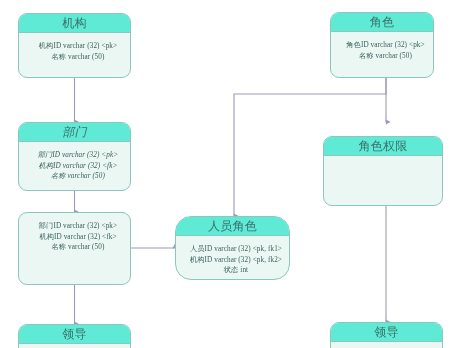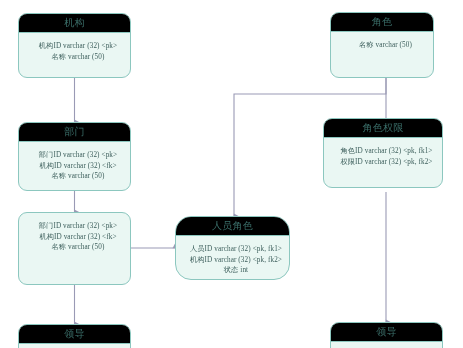--- a/index.html
+++ b/index.html
@@ -20,24 +20,24 @@
     background:#eaf7f3;
     border:1px solid #8cc7bf;
     border-radius:9px;
     overflow:hidden;
     z-index:3;
   }
   .entity .title{
     height:18px;
     line-height:18px;
     text-align:center;
-    font-size:10px;
+    font-size:12px;
     color:#3b6f6a;
     border-bottom:1px solid #8cc7bf;
-    background:#000000;
+    background:#5eead4;
     letter-spacing:0.2px;
   }
   .entity .attrs{
     padding:8px 4px 6px 11px;
     text-align:center;
   }
   .entity .attr{
     font-size:7.2px;
     line-height:10.5px;
     color:#3d5f5c;
@@ -72,21 +72,21 @@
   </svg>
 
   <div id="entities-layer">
       <div class="entity" style="left: 18px; top: 13px; width: 113px; height: 65px;">
         <div class="title">机构</div>
         <div class="attrs">
           <div class="attr">机构ID varchar (32)  &lt;pk&gt;</div>
           <div class="attr">名称 varchar (50)</div>
         </div>
       </div>
-      <div class="entity" style="left: 18px; top: 122px; width: 113px; height: 69px;">
+      <div class="entity" style="left: 18px; top: 122px; width: 113px; height: 69px; font-style: italic;">
         <div class="title">部门</div>
         <div class="attrs">
           <div class="attr">部门ID varchar (32)  &lt;pk&gt;</div>
           <div class="attr">机构ID varchar (32)  &lt;fk&gt;</div>
           <div class="attr">名称 varchar (50)</div>
         </div>
       </div>
       <div class="entity" style="left: 18px; top: 212px; width: 113px; height: 73px;">
         <div class="attrs">
           <div class="attr">部门ID varchar (32)  &lt;pk&gt;</div>
@@ -102,29 +102,26 @@
         <div class="title">人员角色</div>
         <div class="attrs">
           <div class="attr">人员ID varchar (32)  &lt;pk, fk1&gt;</div>
           <div class="attr">机构ID varchar (32)  &lt;pk, fk2&gt;</div>
           <div class="attr">状态 int</div>
         </div>
       </div>
       <div class="entity" style="left: 330px; top: 12px; width: 104px; height: 66px;">
         <div class="title">角色</div>
         <div class="attrs">
+          <div class="attr">角色ID varchar (32)  &lt;pk&gt;</div>
           <div class="attr">名称 varchar (50)</div>
         </div>
       </div>
-      <div class="entity" style="left: 323px; top: 118px; width: 120px; height: 70px;">
+      <div class="entity" style="left: 323px; top: 136px; width: 120px; height: 70px;">
         <div class="title">角色权限</div>
-        <div class="attrs">
-          <div class="attr">角色ID varchar (32)  &lt;pk, fk1&gt;</div>
-          <div class="attr">权限ID varchar (32)  &lt;pk, fk2&gt;</div>
-        </div>
       </div>
       <div class="entity clipped" style="left: 330px; top: 322px; width: 113px; height: 60px;">
         <div class="title">领导</div>
         <div class="attrs"></div>
       </div>
     </div>
 
 </div>
 
 </body></html>

